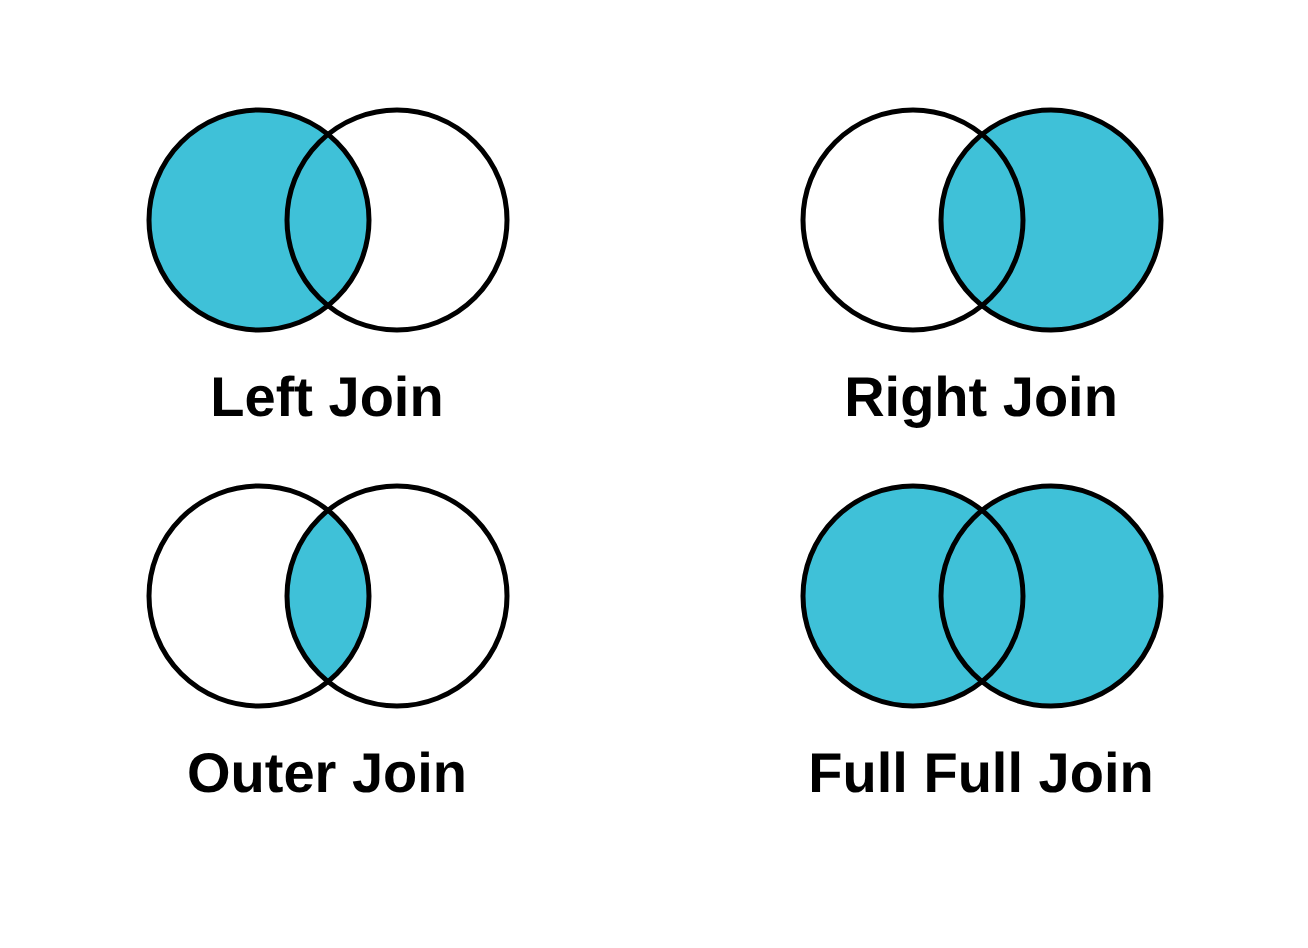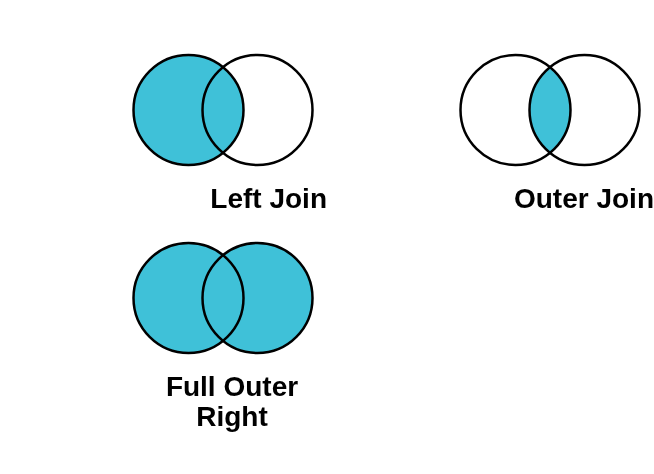--- a/index.html
+++ b/index.html
@@ -15,21 +15,21 @@
   }
   .grid {
     display: grid;
     grid-template-columns: 327px 327px;
     padding-top: 50px;
     row-gap: 24px;
   }
   .cell {
     display: flex;
     flex-direction: column;
-    align-items: flex-end;
+    align-items: center;
   }
   svg.venn {
     width: 208px;
     height: 120px;
     display: block;
   }
   .venn-label {
     margin-top: 14px;
     font-size: 28px;
     font-weight: bold;
@@ -48,36 +48,46 @@
     <svg class="venn" viewBox="0 0 208 120">
       <circle class="fill-left" cx="69.5" cy="60" r="55" stroke="none" fill="#3FC1D8"></circle>
       <circle class="fill-right" cx="138.5" cy="60" r="55" stroke="none" fill="none"></circle>
       <path class="fill-lens" d="M104,17.17 A55,55 0 0 1 104,102.83 A55,55 0 0 1 104,17.17 Z" stroke="none" fill="#3FC1D8"></path>
       <circle class="outline" cx="69.5" cy="60" r="55" fill="none" stroke-width="2.5" stroke="#000000"></circle>
       <circle class="outline" cx="138.5" cy="60" r="55" fill="none" stroke-width="2.5" stroke="#000000"></circle>
     </svg>
     <div class="venn-label">Left Join</div>
   </div>
 
+  <div class="cell">
+    <svg class="venn" viewBox="0 0 208 120">
+      <circle class="fill-left" cx="69.5" cy="60" r="55" stroke="none" fill="none"></circle>
+      <circle class="fill-right" cx="138.5" cy="60" r="55" stroke="none" fill="#3FC1D8"></circle>
+      <path class="fill-lens" d="M104,17.17 A55,55 0 0 1 104,102.83 A55,55 0 0 1 104,17.17 Z" stroke="none" fill="#3FC1D8"></path>
+      <circle class="outline" cx="69.5" cy="60" r="55" fill="none" stroke-width="2.5" stroke="#000000"></circle>
+      <circle class="outline" cx="138.5" cy="60" r="55" fill="none" stroke-width="2.5" stroke="#000000"></circle>
+    </svg>
+    <div class="venn-label">Right Join</div>
+  </div>
 
   <div class="cell">
     <svg class="venn" viewBox="0 0 208 120">
       <circle class="fill-left" cx="69.5" cy="60" r="55" stroke="none" fill="none"></circle>
       <circle class="fill-right" cx="138.5" cy="60" r="55" stroke="none" fill="none"></circle>
       <path class="fill-lens" d="M104,17.17 A55,55 0 0 1 104,102.83 A55,55 0 0 1 104,17.17 Z" stroke="none" fill="#3FC1D8"></path>
       <circle class="outline" cx="69.5" cy="60" r="55" fill="none" stroke-width="2.5" stroke="#000000"></circle>
       <circle class="outline" cx="138.5" cy="60" r="55" fill="none" stroke-width="2.5" stroke="#000000"></circle>
     </svg>
     <div class="venn-label">Outer Join</div>
   </div>
 
   <div class="cell">
     <svg class="venn" viewBox="0 0 208 120">
       <circle class="fill-left" cx="69.5" cy="60" r="55" stroke="none" fill="#3FC1D8"></circle>
       <circle class="fill-right" cx="138.5" cy="60" r="55" stroke="none" fill="#3FC1D8"></circle>
       <path class="fill-lens" d="M104,17.17 A55,55 0 0 1 104,102.83 A55,55 0 0 1 104,17.17 Z" stroke="none" fill="#3FC1D8"></path>
       <circle class="outline" cx="69.5" cy="60" r="55" fill="none" stroke-width="2.5" stroke="#000000"></circle>
       <circle class="outline" cx="138.5" cy="60" r="55" fill="none" stroke-width="2.5" stroke="#000000"></circle>
     </svg>
-    <div class="venn-label">Full Outer Right</div>
+    <div class="venn-label">Full Full Join</div>
   </div>
 
 </div>
 
 </body></html>

